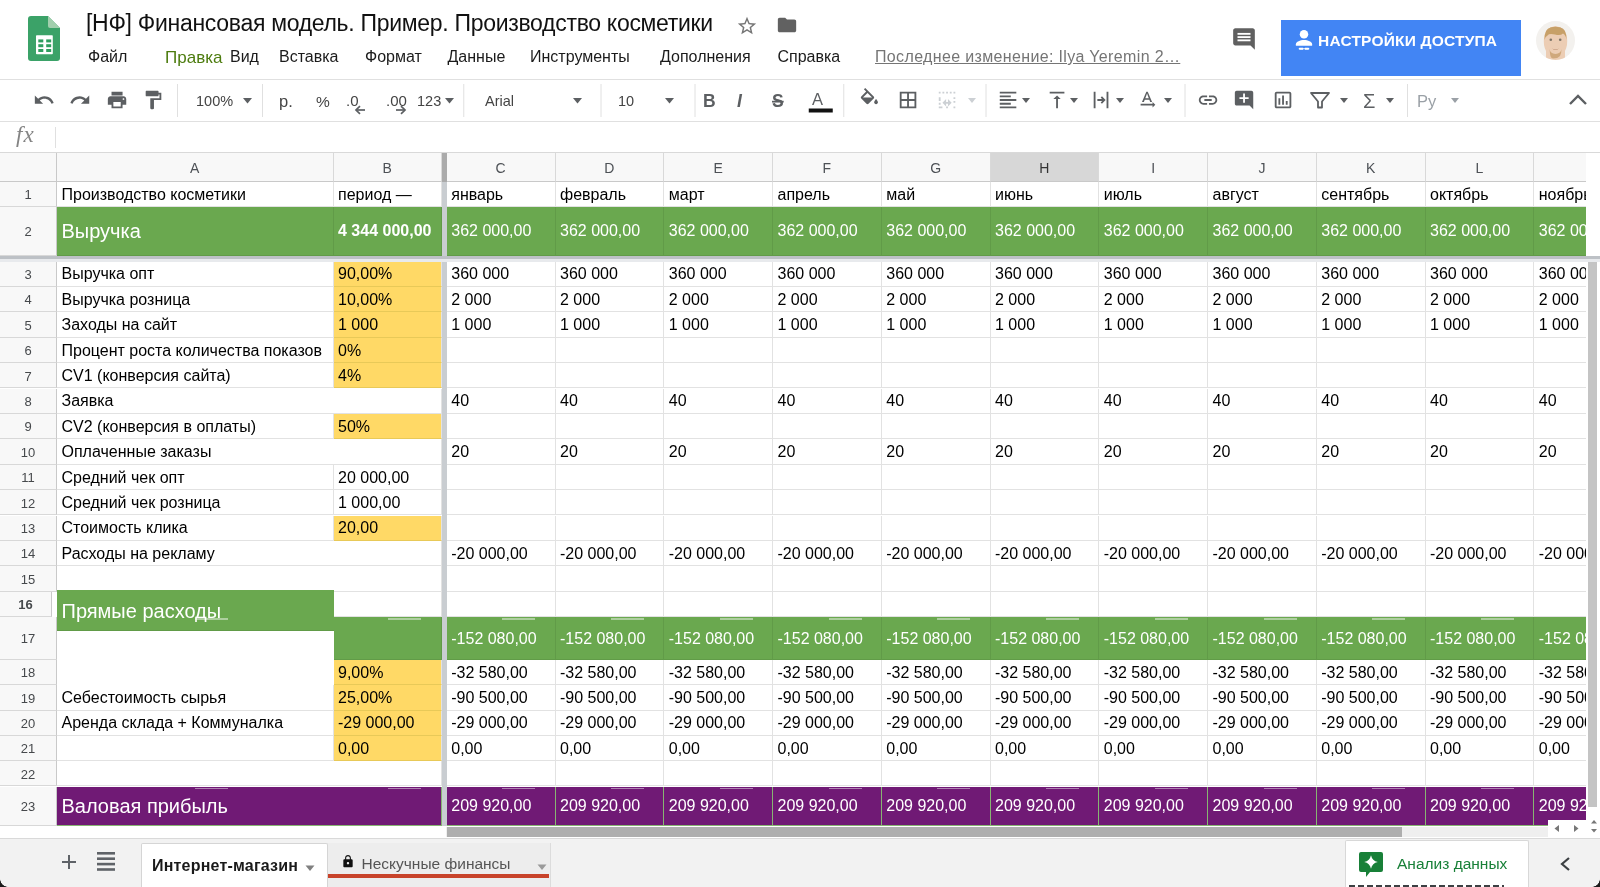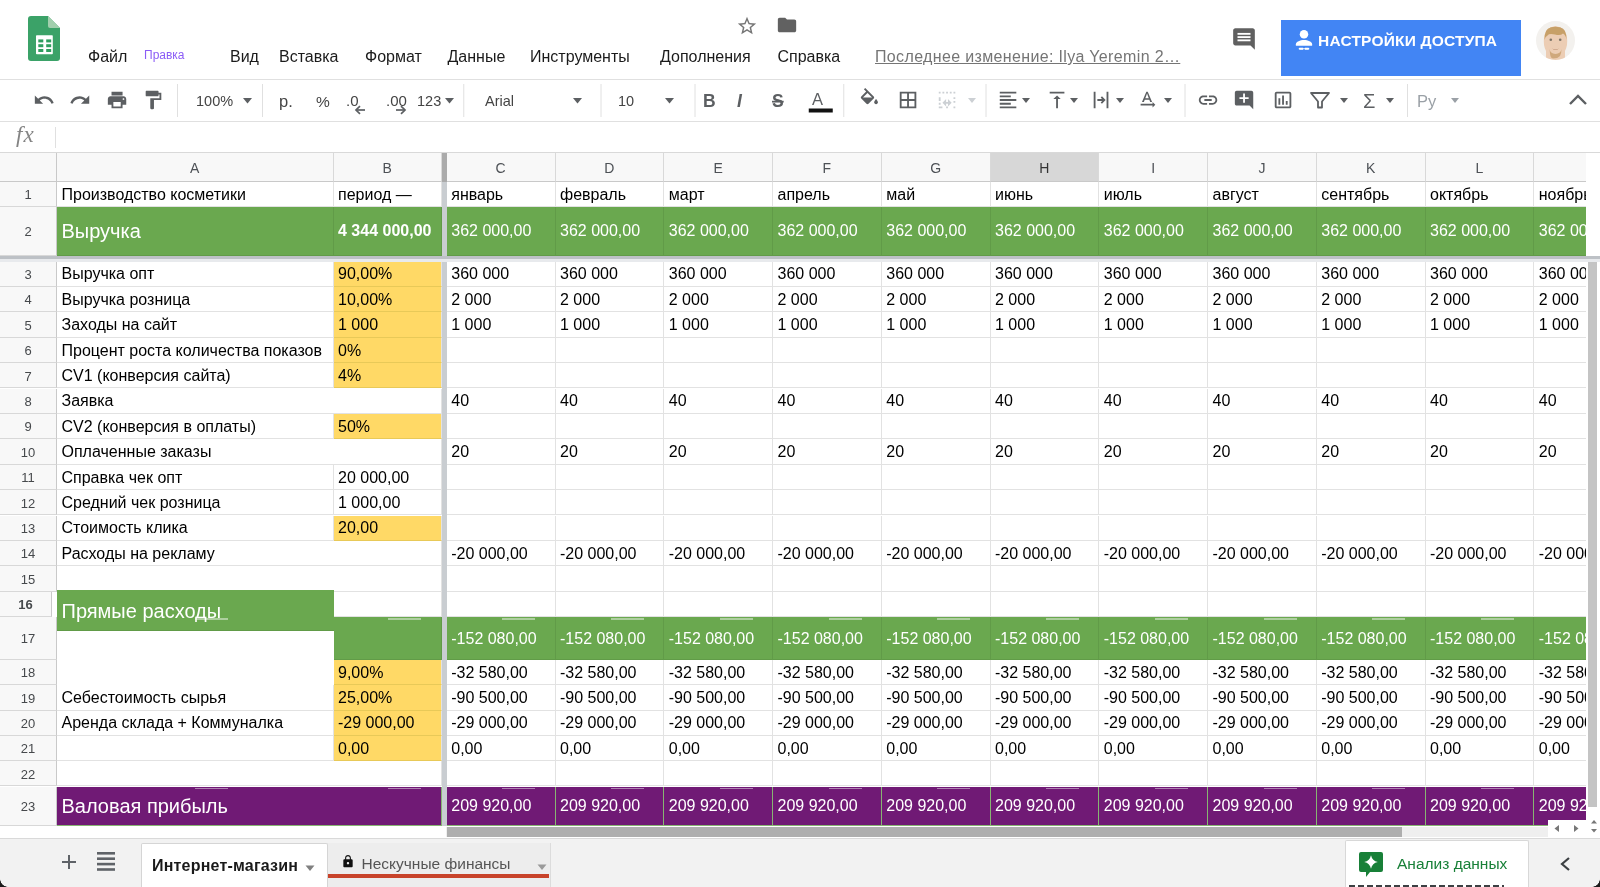--- a/index.html
+++ b/index.html
@@ -37,31 +37,32 @@
     <rect x="8" y="19.3" width="16.8" height="19" rx="0.8" fill="#fff"></rect>
     <g fill="#2f9e5f">
       <rect x="10.3" y="23.4" width="5" height="3"></rect>
           <rect x="18.2" y="23.4" width="5" height="3"></rect>
       <rect x="10.3" y="28.2" width="5" height="3"></rect>
           <rect x="18.2" y="28.2" width="5" height="3"></rect>
       <rect x="10.3" y="33" width="5" height="3"></rect>
           <rect x="18.2" y="33" width="5" height="3"></rect>
     </g>
   </svg>
+  <div class="abs" style="left:86px;top:10px;font-size:23px;color:#111;white-space:nowrap;letter-spacing:-0.3px">[НФ] Финансовая модель. Пример. Производство косметики</div>
 
   <svg class="abs" style="left:736px;top:15px" width="22" height="22" viewBox="0 0 24 24" fill="#757575">
     <path d="M22 9.24l-7.19-.62L12 2 9.19 8.63 2 9.24l5.46 4.73L5.82 21 12 17.27 18.18 21l-1.63-7.03L22 9.24zM12 15.4l-3.76 2.27 1-4.28-3.32-2.88 4.38-.38L12 6.1l1.71 4.04 4.38.38-3.32 2.88 1 4.28L12 15.4z"></path>
   </svg>
 
   <svg class="abs" style="left:776px;top:14px" width="22" height="22" viewBox="0 0 24 24" fill="#616161">
     <path d="M10 4H4c-1.1 0-1.99.9-1.99 2L2 18c0 1.1.9 2 2 2h16c1.1 0 2-.9 2-2V8c0-1.1-.9-2-2-2h-8l-2-2z"></path>
   </svg>
 
   <div class="abs" style="left:88px;top:48px;font-size:16px;color:#1b1b1b">Файл</div>
-  <div class="abs" style="left:144px;top:48px;font-size:12px;color:#8b5cf6">Правка</div>
+  <div class="abs" style="left:165px;top:48px;font-size:17px;color:#4d7c0f">Правка</div>
   <div class="abs" style="left:230px;top:48px;font-size:16px;color:#1b1b1b">Вид</div>
   <div class="abs" style="left:279px;top:48px;font-size:16px;color:#1b1b1b">Вставка</div>
   <div class="abs" style="left:365px;top:48px;font-size:16px;color:#1b1b1b">Формат</div>
   <div class="abs" style="left:447.5px;top:48px;font-size:16px;color:#1b1b1b">Данные</div>
   <div class="abs" style="left:530px;top:48px;font-size:16px;color:#1b1b1b">Инструменты</div>
   <div class="abs" style="left:660px;top:48px;font-size:16px;color:#1b1b1b">Дополнения</div>
   <div class="abs" style="left:777.5px;top:48px;font-size:16px;color:#1b1b1b">Справка</div>
   <div class="abs" style="left:875px;top:48px;font-size:16px;color:#757575;text-decoration:underline;white-space:nowrap;letter-spacing:0.35px">Последнее изменение: Ilya Yeremin 2…</div>
 
   <svg class="abs" style="left:1231px;top:26px" width="26" height="26" viewBox="0 0 24 24" fill="#606060">
@@ -351,21 +352,21 @@
 <div class="c w" style="left:555.5px;top:286.3px;width:108.75px;height:25.4px;">20</div>
 <div class="c w" style="left:664.25px;top:286.3px;width:108.75px;height:25.4px;">20</div>
 <div class="c w" style="left:773px;top:286.3px;width:108.75px;height:25.4px;">20</div>
 <div class="c w" style="left:881.75px;top:286.3px;width:108.75px;height:25.4px;">20</div>
 <div class="c w" style="left:990.5px;top:286.3px;width:108.75px;height:25.4px;">20</div>
 <div class="c w" style="left:1099.25px;top:286.3px;width:108.75px;height:25.4px;">20</div>
 <div class="c w" style="left:1208px;top:286.3px;width:108.75px;height:25.4px;">20</div>
 <div class="c w" style="left:1316.75px;top:286.3px;width:108.75px;height:25.4px;">20</div>
 <div class="c w" style="left:1425.5px;top:286.3px;width:108.75px;height:25.4px;">20</div>
 <div class="c w" style="left:1534.25px;top:286.3px;width:108.75px;height:25.4px;">20</div>
-<div class="c w" style="left:57px;top:311.7px;width:276.5px;height:25.4px;">Справка чек опт</div>
+<div class="c w" style="left:57px;top:311.7px;width:276.5px;height:25.4px;">Средний чек опт</div>
 <div class="c w" style="left:333.5px;top:311.7px;width:108.5px;height:25.4px;">20&nbsp;000,00</div>
 <div class="c w" style="left:446.75px;top:311.7px;width:108.75px;height:25.4px;"></div>
 <div class="c w" style="left:555.5px;top:311.7px;width:108.75px;height:25.4px;"></div>
 <div class="c w" style="left:664.25px;top:311.7px;width:108.75px;height:25.4px;"></div>
 <div class="c w" style="left:773px;top:311.7px;width:108.75px;height:25.4px;"></div>
 <div class="c w" style="left:881.75px;top:311.7px;width:108.75px;height:25.4px;"></div>
 <div class="c w" style="left:990.5px;top:311.7px;width:108.75px;height:25.4px;"></div>
 <div class="c w" style="left:1099.25px;top:311.7px;width:108.75px;height:25.4px;"></div>
 <div class="c w" style="left:1208px;top:311.7px;width:108.75px;height:25.4px;"></div>
 <div class="c w" style="left:1316.75px;top:311.7px;width:108.75px;height:25.4px;"></div>

